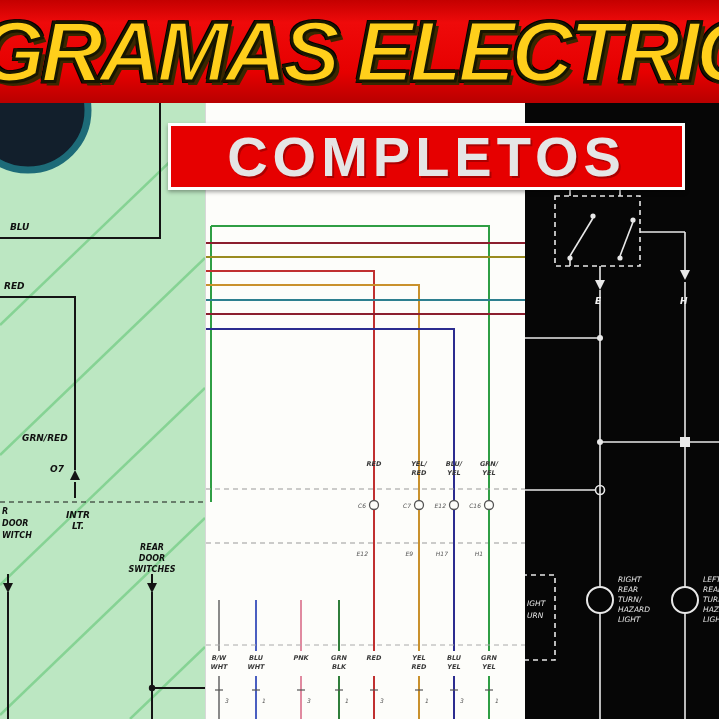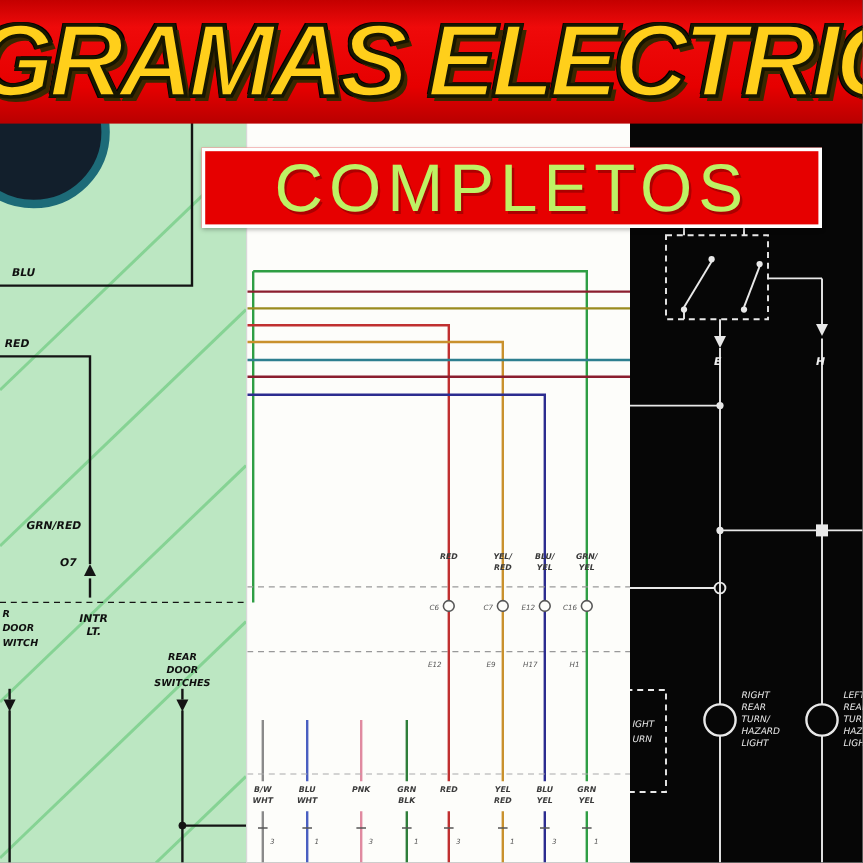--- a/index.html
+++ b/index.html
@@ -24,22 +24,22 @@
   .banner-title{position:absolute;top:2px;left:-22px;white-space:nowrap;
       font-family:"Liberation Sans",sans-serif;font-weight:bold;font-style:italic;
       font-size:86px;letter-spacing:-4px;color:#ffcf1b;
       -webkit-text-stroke:3px #161600;
       text-shadow:4px 4px 0 #3a2800, -2px -2px 0 #000, 2px -2px 0 #000, -2px 2px 0 #000;}
   
   .completos-box{position:absolute;left:168px;top:123px;width:517px;height:67px;
       background:#e60000;border:3px solid #ffffff;box-sizing:border-box;
       display:flex;align-items:center;justify-content:center;
       box-shadow:0 2px 4px rgba(0,0,0,0.35);}
-  .completos-text{font-family:"Liberation Sans",sans-serif;font-weight:normal;
-      font-size:56px;letter-spacing:5px;color:#bef264;line-height:1;
+  .completos-text{font-family:"Liberation Sans",sans-serif;font-weight:bold;
+      font-size:56px;letter-spacing:5px;color:#e5e5e5;line-height:1;
       text-shadow:2px 2px 0 rgba(0,0,0,0.25);}
 </style>
 </head>
 <body>
 
 <div class="stage">
 
   <div class="panel panel-left">
     <svg class="diagram" width="205" height="719" viewBox="0 0 205 719">
 

